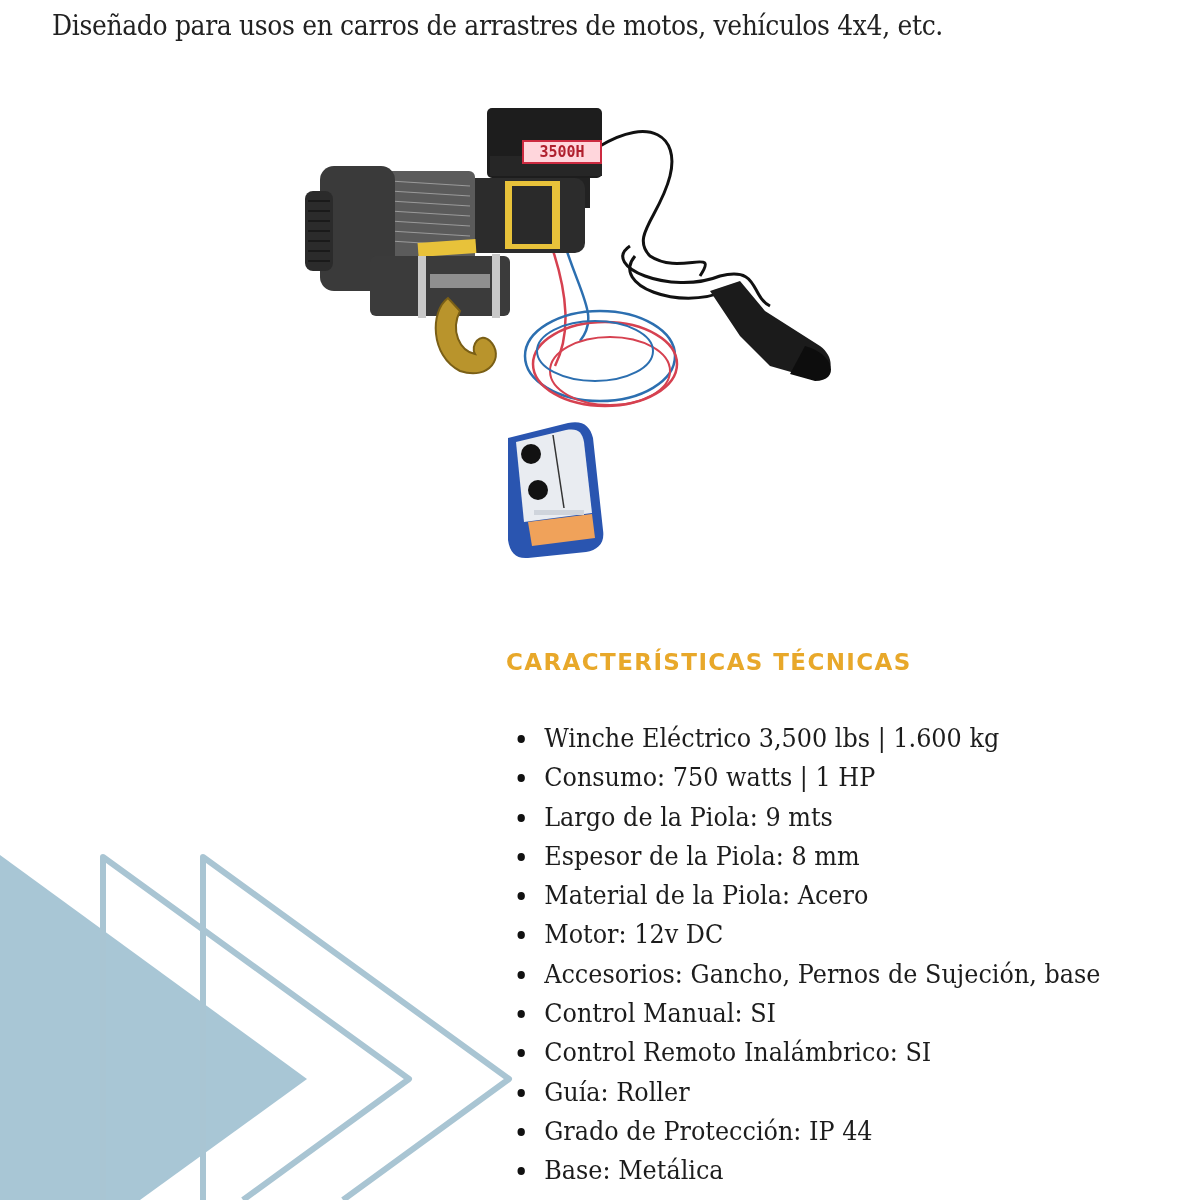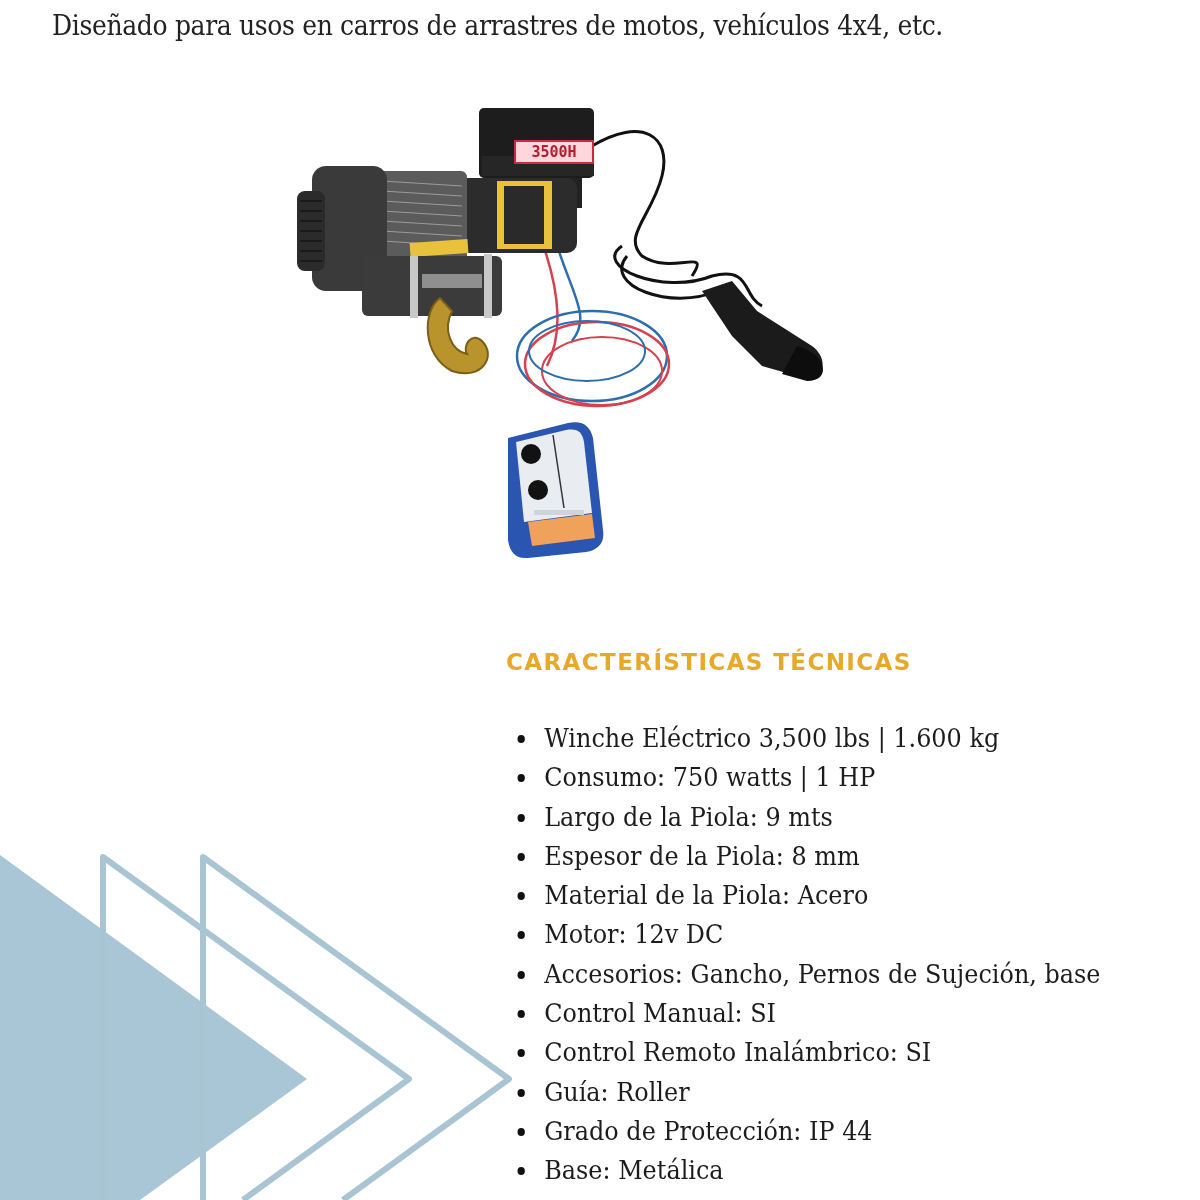--- a/index.html
+++ b/index.html
@@ -8,21 +8,21 @@
     background: #ffffff; position: relative;
     font-family: "DejaVu Serif", "Liberation Serif", serif;
     color: #1a1a1a;
   }
   .intro {
     position: absolute; left: 52px; top: 10px;
     font-size: 27px; color: #222; white-space: nowrap;
     font-family: "DejaVu Serif", serif; letter-spacing: -0.4px;
     transform: scaleX(0.93); transform-origin: left top;
   }
-  .product-image { position: absolute; left: 292px; top: 96px; width: 560px; height: 330px; }
+  .product-image { position: absolute; left: 300px; top: 96px; width: 560px; height: 330px; }
   .remote-image { position: absolute; left: 498px; top: 418px; width: 112px; height: 145px; }
   .decor { position: absolute; left: 0; top: 840px; width: 560px; height: 360px; }
   .section-title {
     position: absolute; left: 506px; top: 649px;
     font-family: "DejaVu Sans", "Liberation Sans", sans-serif;
     font-weight: bold; font-size: 23px; letter-spacing: 1.4px;
     color: #e8a82a; white-space: nowrap; text-align: right;
   }
   .spec-list {
     position: absolute; left: 508px; top: 715px; margin: 4px; padding: 0;

